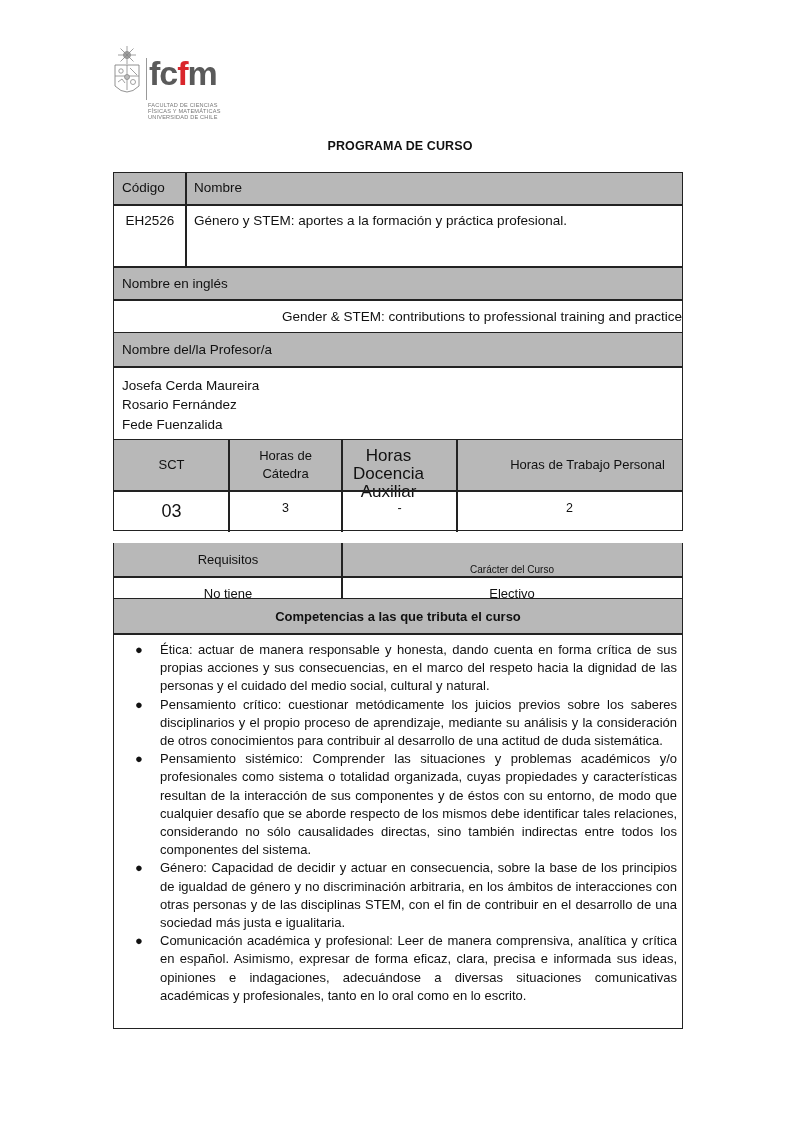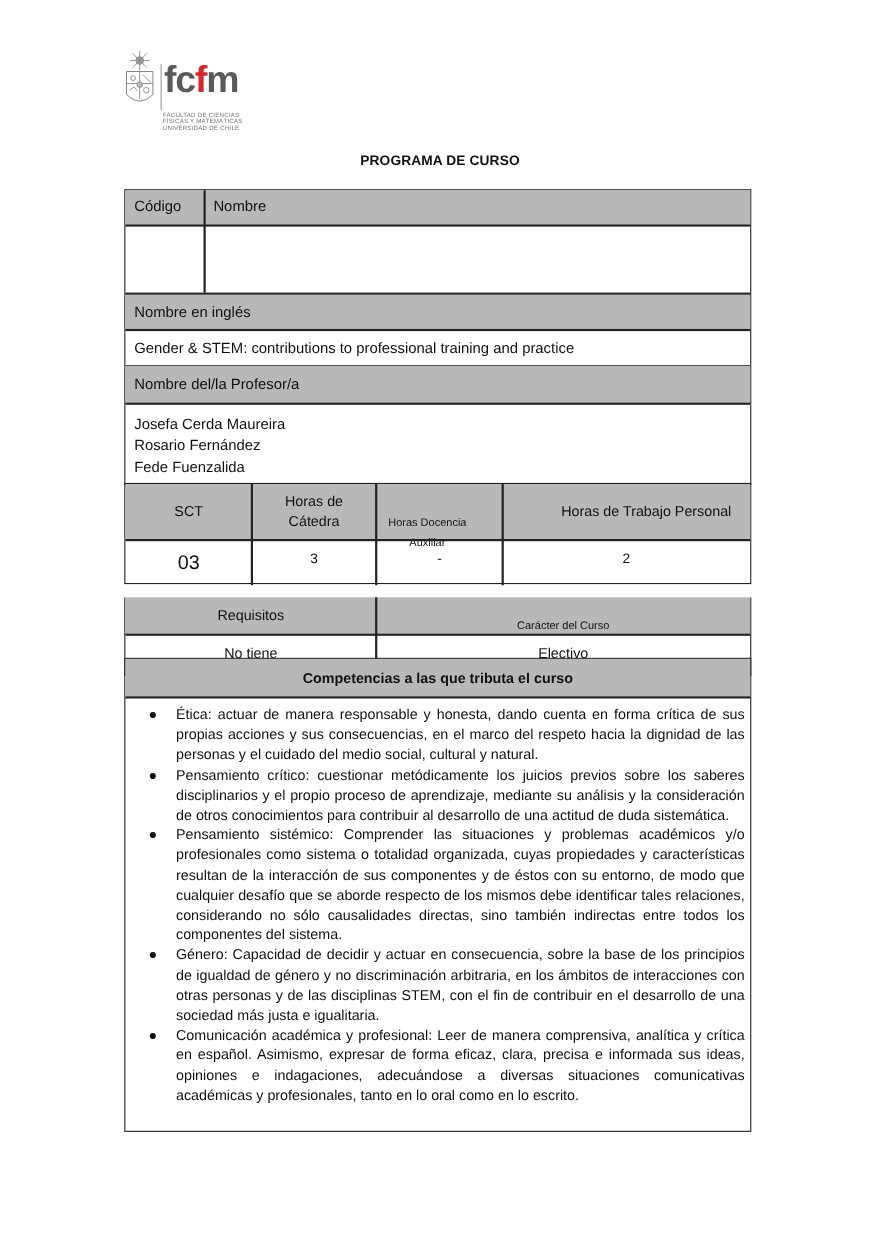--- a/index.html
+++ b/index.html
@@ -67,31 +67,39 @@
   <div class="row gray" style="top:0; height:31px;">
     <div class="cell pad" style="left:0; width:72px; padding-top:7px;">
       <span>Código</span>
     </div>
     <div class="cell pad" style="left:72px; right:0; padding-top:7px;">
       <span>Nombre</span>
     </div>
   </div>
   <div class="hline" style="top:31px;"></div>
 
+  <div class="row" style="top:32.5px; height:61px;">
+    <div class="cell center" style="left:0; width:72px; padding-top:7px;">
+      <span>EH2526</span>
+    </div>
+    <div class="cell pad" style="left:72px; right:0; padding-top:7px;">
+      <span>Género y STEM: aportes a la formación y práctica profesional.</span>
+    </div>
+  </div>
   <div class="vline" style="left:71px; top:0; height:93px;"></div>
   <div class="hline" style="top:93px;"></div>
 
   <div class="row gray" style="top:94.5px; height:31.5px;">
     <div class="cell pad" style="left:0; right:0; padding-top:8px;">
       <span>Nombre en inglés</span>
     </div>
   </div>
   <div class="hline" style="top:126px;"></div>
 
-  <div class="row" style="top:127.5px; height:30px;">
+  <div class="row" style="top:127.5px; height:30px;text-align:right;">
     <div class="cell pad" style="left:0; right:0; padding-top:8px;">
       <span>Gender &amp; STEM: contributions to professional training and practice</span>
     </div>
   </div>
   <div class="hline" style="top:158.5px;"></div>
 
   <div class="row gray" style="top:160px; height:33px;">
     <div class="cell pad" style="left:0; right:0; padding-top:9px;">
       <span>Nombre del/la Profesor/a</span>
     </div>
@@ -109,21 +117,21 @@
 
 <div class="tbl" style="top:439px; height:92px; font-size:13px;">
   <div class="row gray" style="top:0; height:50px;">
     <div class="cell center" style="left:0; width:115px; padding-top:17px; font-size:13px;">
       <span>SCT</span>
     </div>
     <div class="cell center" style="left:115px; width:113px; padding-top:7px; line-height:18px; font-size:13px;">
       <div>Horas de</div>
       <div>Cátedra</div>
     </div>
-    <div class="cell center" style="left:228px; width:93px; padding-top:7px; line-height:18px; font-size:10px;margin-top:20px;">
+    <div class="cell center" style="left:228px; width:93px; padding-top:7px; line-height:18px; font-size:17px;">
       <div>Horas Docencia</div>
       <div>Auxiliar</div>
     </div>
     <div class="cell center" style="left:343px; right:0; padding-top:17px; font-size:13px;margin-left:36px;">
       <span>Horas de Trabajo Personal</span>
     </div>
   </div>
   <div class="hline" style="top:50px;"></div>
   <div class="row" style="top:51.5px; height:38px;">
     <div class="cell center" style="left:0; width:115px; padding-top:9px; font-size:18px;">03</div>

